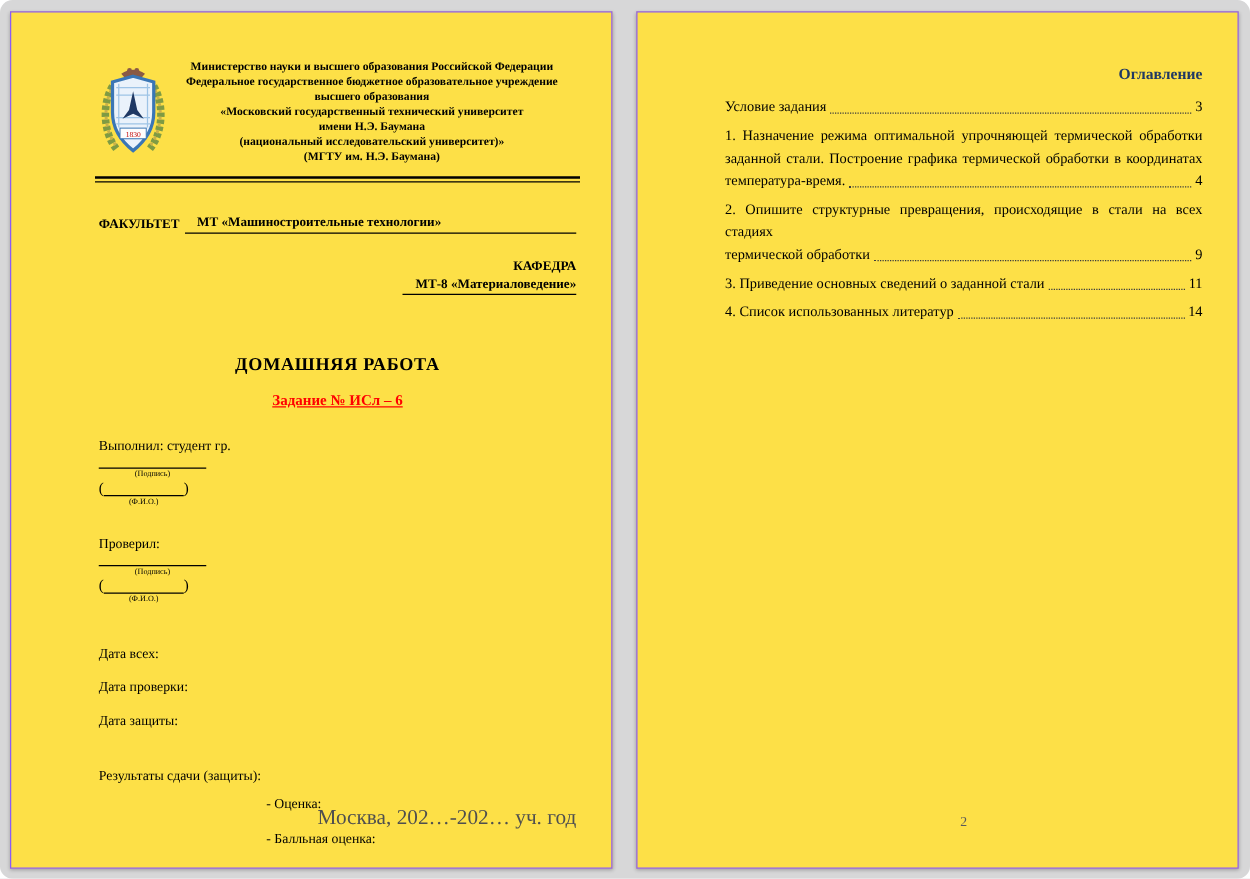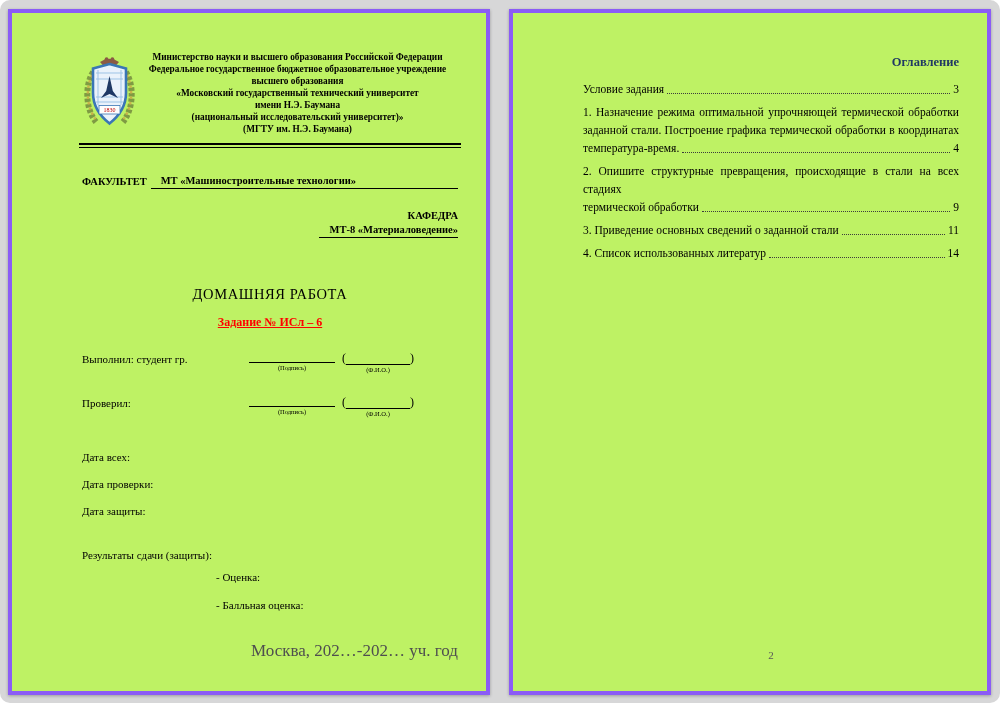--- a/index.html
+++ b/index.html
@@ -7,21 +7,21 @@
   body {
     font-family:"Liberation Serif", serif;
     background:#ffffff;
   }
   .desktop {
     position:relative; width:1000px; height:703px;
     background:#d7d7d8; border-radius:10px; overflow:hidden;
   }
   .page {
     position:absolute; top:9px; width:482px; height:686px;
-    background:#bef264; border:4px solid #8b5cf6;
+    background:#fde047; border:1px solid #8b5cf6;
     box-shadow:0 1px 3px rgba(0,0,0,.28);
     color:#000;
   }
   .page-left  { left:8px; }
   .page-right { left:509px; }
 
   
   .lp-header { display:flex; align-items:flex-start; margin:36px 28px 0 70px; }
   .emblem { flex:0 0 55px; margin-top:4px; }
   .inst-block { flex:1; text-align:center; padding-top:2px; }
@@ -30,26 +30,26 @@
   .double-rule { margin:8px 25px 0 67px; border-top:2.5px solid #000; }
   .double-rule-inner { margin-top:2px; border-top:1.3px solid #000; }
 
   .field-row { display:flex; align-items:flex-end; margin:26px 28px 0 70px;
                font-weight:bold; font-size:10.5px; line-height:14px; }
   .field-row + .field-row { margin-top:20px;flex-direction:column; }
   .field-label { white-space:nowrap; }
   .field-fill { flex:1; border-bottom:1px solid #000; padding:0 0 0 10px; margin-left:4px; white-space:nowrap; }
 
   .work-title { margin:48px 28px 0 70px; text-align:center;
-                font-weight:normal; font-size:14.5px; letter-spacing:.6px; }
+                font-weight:bold; font-size:14.5px; letter-spacing:.6px; }
   .task-title { margin:12px 28px 0 70px; text-align:center;
                 font-weight:bold; font-size:12px; text-decoration:underline; }
 
   .sig-rows { margin:22px 72px 0 70px; }
-  .sig-row { display:flex; align-items:flex-start; }
+  .sig-row { display:flex; align-items:flex-start;flex-direction:column; }
   .sig-row2 { margin-top:22px; }
   .sig-label { flex:1; font-size:11px; line-height:14px; }
   .sig-unit { width:86px; display:flex; flex-direction:column; align-items:center; margin-right:7px; }
   .sig-line { width:100%; height:11px; border-bottom:1px solid #000; }
   .sig-cap { font-size:6.5px; line-height:8px; margin-top:1px; }
   .fio-unit { width:72px; display:flex; flex-direction:column; align-items:center; }
   .fio-top { display:flex; align-items:flex-end; width:100%; }
   .par { font-size:12px; line-height:13px; }
   .fio-line { flex:1; height:11px; border-bottom:1px solid #000; }
 

